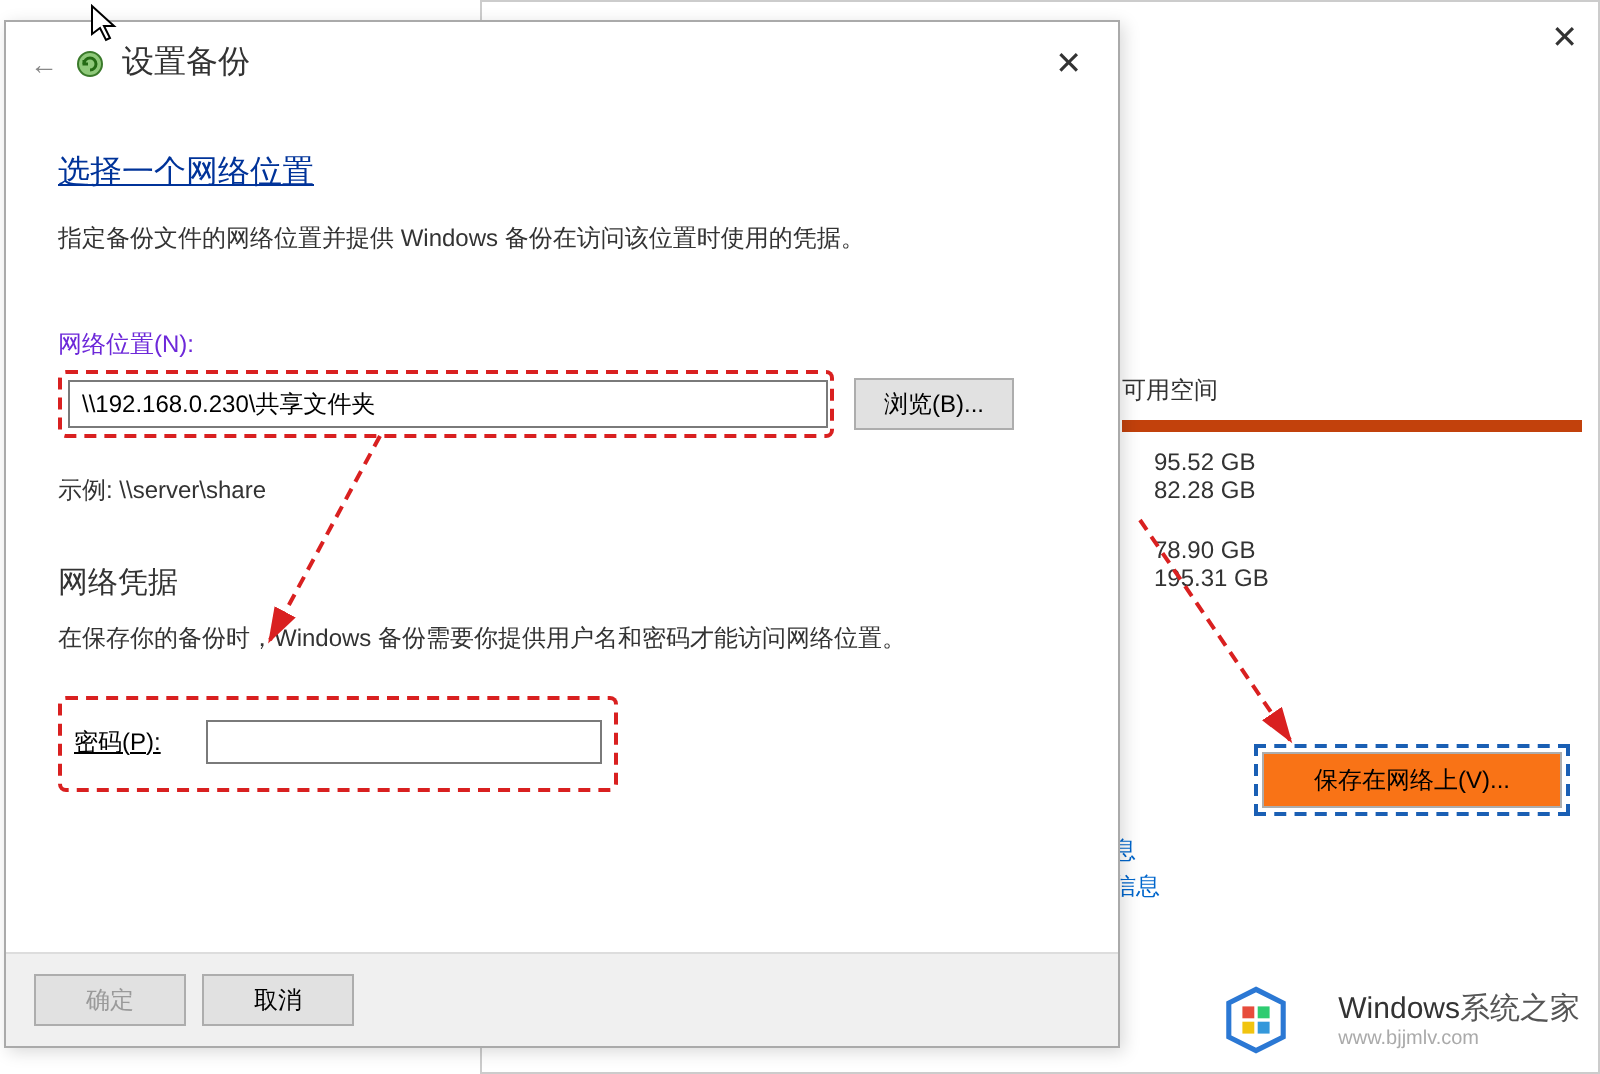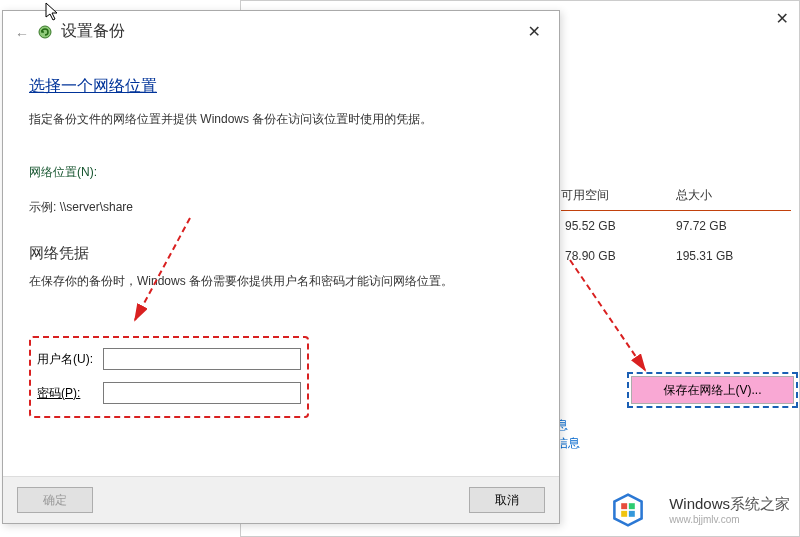--- a/index.html
+++ b/index.html
@@ -31,44 +31,45 @@
       cursor: pointer;
     }
     .parent-table {
       position: absolute;
       left: 320px;
       top: 180px;
       width: 230px;
     }
     .parent-table-header {
       display: flex;
-      border-bottom: 1px solid #c2410c;
+      border-bottom: 6px solid #c2410c;
       padding: 6px 0;
     }
     .parent-table-header span {
       flex: 1;
       font-size: 12px;
       color: #333;
     }
     .parent-table-row {
       display: flex;
-      padding: 8px 4px;
+      padding: 8px 16px;
+      flex-direction: column;
     }
     .parent-table-row span {
       flex: 1;
       font-size: 12px;
       color: #333;
     }
     .btn-save-network {
       position: absolute;
       left: 390px;
       top: 375px;
-      width: 163px;
+      width: 150px;
       height: 28px;
-      background: #f9a8d4;
+      background: #f97316;
       border: 1px solid #adadad;
       font-size: 12px;
       cursor: pointer;
       outline: 2px dashed #1a5fb4;
       outline-offset: 2px;
     }
     .parent-links {
       position: absolute;
       left: 315px;
       top: 415px;
@@ -129,21 +130,21 @@
       margin-top: 12px;
       text-decoration: underline;
     }
     .description {
       font-size: 12px;
       color: #333;
       margin-bottom: 36px;
     }
     .label {
       font-size: 12px;
-      color: #14532d;
+      color: #6d28d9;
       margin-bottom: 4px;
     }
     .row-loc {
       display: flex;
       gap: 10px;
       align-items: center;
       margin-bottom: 4px;
     }
     .red-dash-box {
       border: 2px dashed #d92020;
@@ -178,21 +179,21 @@
       margin-bottom: 28px;
     }
     .cred-heading {
       font-size: 15px;
       color: #333;
       margin-bottom: 10px;
     }
     .cred-desc {
       font-size: 12px;
       color: #333;
-      margin-bottom: 46px;
+      margin-bottom: 20px;
     }
     .cred-group {
       width: 280px;
       padding: 10px 6px;
     }
     .cred-row {
       display: flex;
       align-items: center;
       gap: 6px;
       margin-bottom: 12px;
@@ -211,21 +212,21 @@
     }
     .dialog-footer {
       position: absolute;
       bottom: 0;
       left: 0;
       right: 0;
       background: #f0f0f0;
       border-top: 1px solid #ddd;
       padding: 10px 14px;
       display: flex;
-      justify-content: space-between;
+      justify-content: flex-start;
       gap: 8px;
     }
     .dialog-footer .btn {
       width: 76px;
     }
     .btn-disabled {
       color: #9a9a9a;
     }
 
     
@@ -273,25 +274,24 @@
   </style>
 </head>
 <body>
 
 <div class="parent-window">
   <div class="parent-close">✕</div>
 
   <div class="parent-table">
     <div class="parent-table-header">
       <span>可用空间</span>
-      <span>总大小</span>
     </div>
     <div class="parent-table-row">
       <span>95.52 GB</span>
-      <span>97.72 GB</span>
+      <span>82.28 GB</span>
     </div>
     <div class="parent-table-row">
       <span>78.90 GB</span>
       <span>195.31 GB</span>
     </div>
   </div>
 
   <button class="btn-save-network">保存在网络上(V)...</button>
 
   <div class="parent-links">
@@ -314,30 +314,32 @@
       <span class="dialog-title">设置备份</span>
     </div>
     <span class="dialog-close">✕</span>
   </div>
 
   <div class="dialog-body">
     <div class="section-heading">选择一个网络位置</div>
     <div class="description">指定备份文件的网络位置并提供 Windows 备份在访问该位置时使用的凭据。</div>
 
     <div class="label">网络位置(N):</div>
+    <div class="row-loc">
+      <div class="red-dash-box loc-input-wrap">
+        <input class="text-input" type="text" value="\\192.168.0.230\共享文件夹" style="">
+      </div>
+      <button class="btn">浏览(B)...</button>
+    </div>
     <div class="example">示例: \\server\share</div>
 
     <div class="cred-heading">网络凭据</div>
     <div class="cred-desc">在保存你的备份时，Windows 备份需要你提供用户名和密码才能访问网络位置。</div>
 
     <div class="red-dash-box cred-group">
-      <div class="cred-row">
-        <label>用户名(U):</label>
-        <input type="text" value="" style="">
-      </div>
       <div class="cred-row" style="margin-bottom:2px;text-decoration:underline;">
         <label>密码(P):</label>
         <input type="password" value="" style="">
       </div>
     </div>
   </div>
 
   <div class="dialog-footer">
     <button class="btn btn-disabled">确定</button>
     <button class="btn">取消</button>

